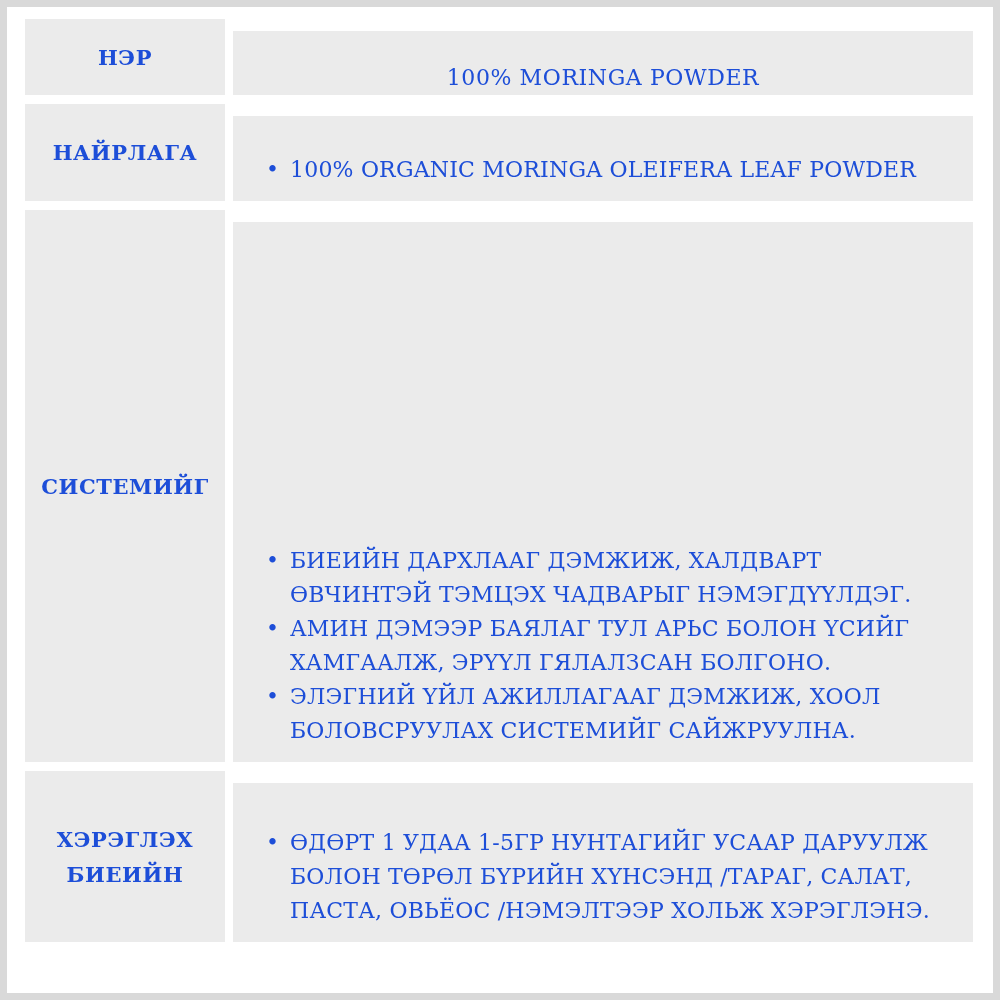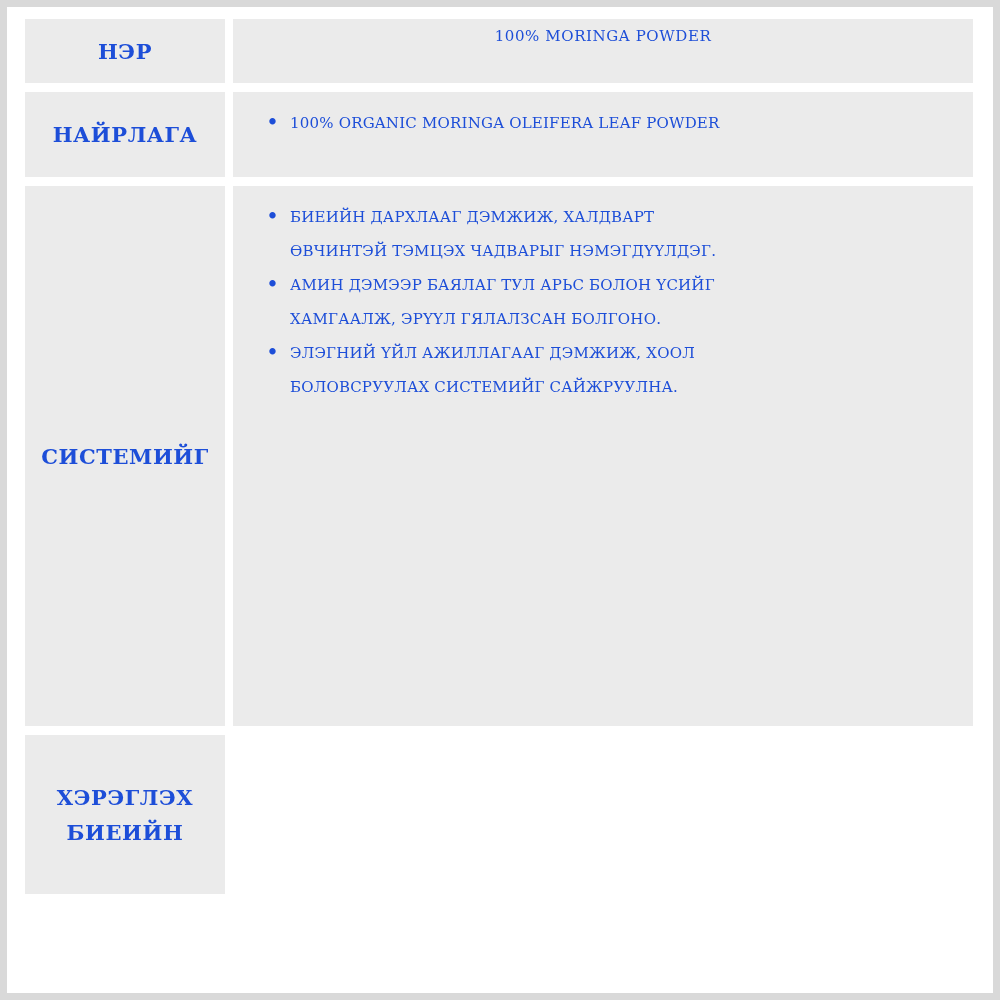--- a/index.html
+++ b/index.html
@@ -40,23 +40,24 @@
     text-align: center;
     font-weight: bold;
     font-size: 21px;
     line-height: 35px;
     letter-spacing: 0.6px;
     padding: 8px 20px;
   }
   .value-cell {
     flex: 1;
     display: flex;
-    align-items: flex-start;
-    font-size: 15px;
+    align-items: flex-end;
+    font-size: 22px;
     line-height: 34px;
+    margin-top: 12px;
   }
   .value-cell.center {
     justify-content: center;
     text-align: center;
     letter-spacing: 0.6px;
   }
   .row-1 .cell { min-height: 64px; }
   .row-2 .cell { min-height: 55px; }
   .row-3 .cell { min-height: 85px; }
   .row-4 .cell { min-height: 540px; }
@@ -112,16 +113,23 @@
             <li>АМИН ДЭМЭЭР БАЯЛАГ ТУЛ АРЬС БОЛОН ҮСИЙГ
 ХАМГААЛЖ, ЭРҮҮЛ ГЯЛАЛЗСАН БОЛГОНО.</li>
             <li>ЭЛЭГНИЙ ҮЙЛ АЖИЛЛАГААГ ДЭМЖИЖ, ХООЛ
 БОЛОВСРУУЛАХ СИСТЕМИЙГ САЙЖРУУЛНА.</li>
           </ul>
       </div>
     </div>
 
     <div class="row row-5">
       <div class="cell label-cell">ХЭРЭГЛЭХ БИЕИЙН</div>
+      <div class="cell value-cell">
+        <ul class="bullets">
+            <li>ӨДӨРТ 1 УДАА 1-5ГР НУНТАГИЙГ УСААР ДАРУУЛЖ
+БОЛОН ТӨРӨЛ БҮРИЙН ХҮНСЭНД /ТАРАГ, САЛАТ,
+ПАСТА, ОВЬЁОС /НЭМЭЛТЭЭР ХОЛЬЖ ХЭРЭГЛЭНЭ.</li>
+          </ul>
+      </div>
     </div>
 
   </div>
 </div>
 
 </body></html>

